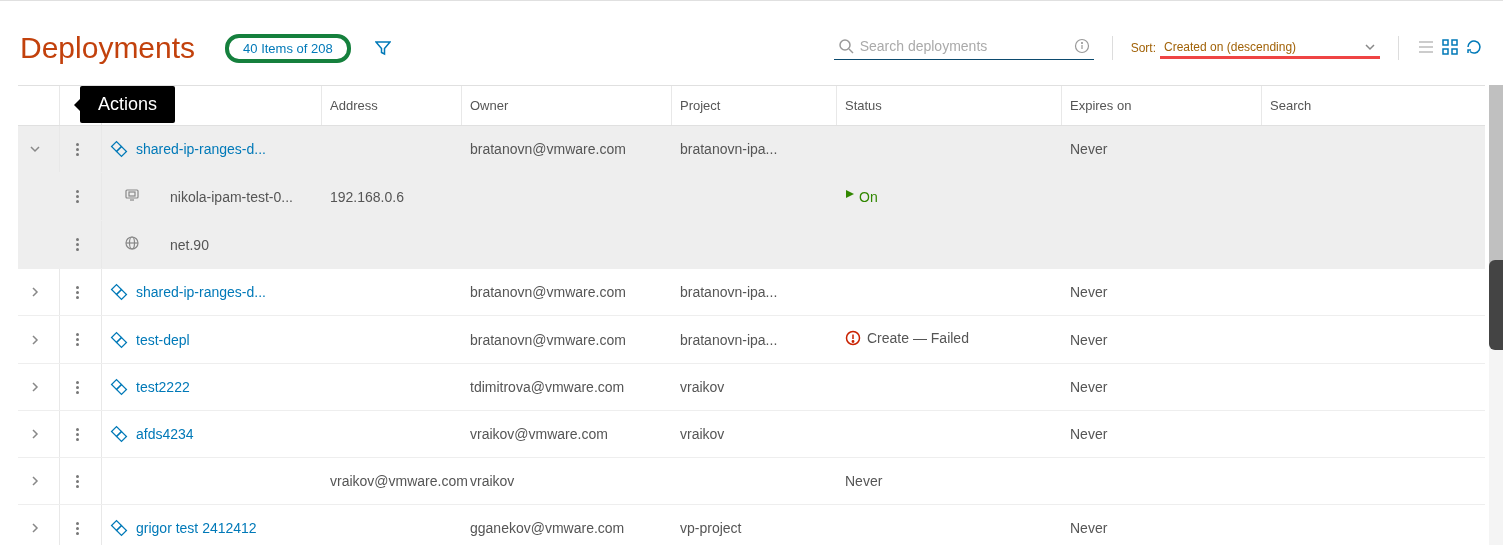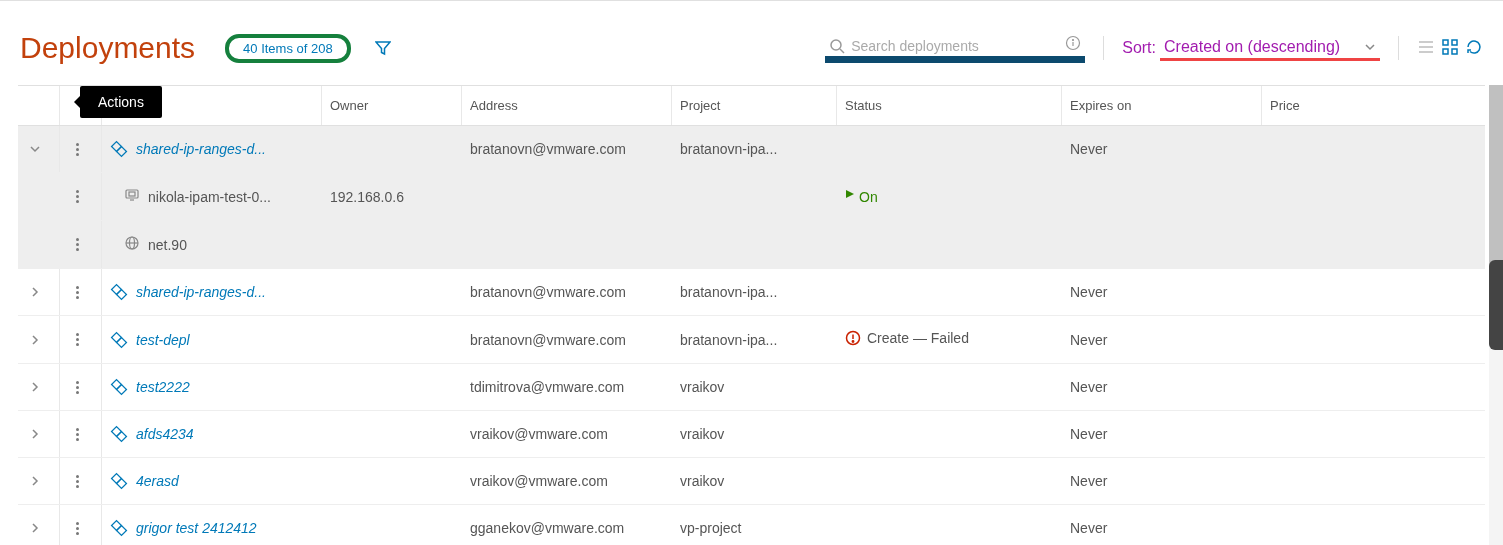--- a/index.html
+++ b/index.html
@@ -38,22 +38,22 @@
     display: inline-flex;
     align-items: center;
     justify-content: center;
     width: 24px;
     height: 24px;
     cursor: pointer;
   }
   .spacer { flex: 1; }
   .search-wrap {
     display: flex;
-    align-items: flex-end;
-    border-bottom: 7px solid #0c4a6e;
+    align-items: flex-start;
+    border-bottom: 1px solid #0c4a6e;
     width: 260px;
     padding: 2px 4px;
     position: relative;
   }
   .search-wrap input {
     border: none;
     outline: none;
     flex: 1;
     font-size: 14px;
     color: #666;
@@ -63,22 +63,22 @@
   .info-circle { color: #888; }
   .separator {
     width: 1px;
     height: 24px;
     background: #ddd;
     margin: 0 18px;
   }
   .sort-wrap {
     display: flex;
     align-items: center;
-    font-size: 16px;
-    color: #a21caf;
+    font-size: 12px;
+    color: #a16207;
   }
   .sort-label { margin-right: 4px; }
   .sort-value-wrap {
     display: flex;
     align-items: center;
     border-bottom: 3px solid #ef4444;
     padding: 2px 4px;
     width: 220px;
     justify-content: space-between;
   }
@@ -118,22 +118,22 @@
     align-items: center;
     gap: 8px;
     color: #555;
     font-size: 14px;
   }
   .row .cell.divider { border-right: 1px solid #e8e8e8; }
   .row.expanded { background: #eeeeee; }
   .row.child { background: #eeeeee; }
   .row.child .cell:first-child { visibility: hidden; }
   .row.child .name-cell { padding-left: 22px; }
-  .name-link { color: #0079b8; cursor: pointer; font-style: italic; }
-  .name-plain { color: #555; }
+  .name-link { color: #0079b8; cursor: pointer; }
+  .name-plain { color: #555; margin-left: 22px; }
   .caret {
     width: 18px; height: 18px;
     display: inline-flex; align-items: center; justify-content: center;
     color: #777;
     cursor: pointer;
   }
   .dots {
     width: 18px; height: 18px;
     display: inline-flex;
     flex-direction: column;
@@ -151,21 +151,21 @@
   .status-fail .circle { color: #c92100; }
 
   
   .tooltip {
     position: absolute;
     top: 0px;
     left: 62px;
     background: #000;
     color: #fff;
     padding: 8px 18px;
-    font-size: 14px;
+    font-size: 18px;
     border-radius: 2px;
     z-index: 10;
   }
   .tooltip::before {
     content: '';
     position: absolute;
     left: -6px;
     top: 50%;
     transform: translateY(-50%);
     border-top: 6px solid transparent;
@@ -259,26 +259,26 @@
         </svg>
     </span>
   </div>
 </div>
 
 <div class="table-wrap">
   <div class="thead cols">
     <div class="cell br"></div>
     <div class="cell br"></div>
     <div class="cell br"></div>
+    <div class="cell br">Address</div>
     <div class="cell br">Owner</div>
-    <div class="cell br">Address</div>
     <div class="cell br">Project</div>
     <div class="cell br">Status</div>
     <div class="cell br">Expires on</div>
-    <div class="cell">Price</div>
+    <div class="cell">Search</div>
   </div>
 
   <div id="rows-container">
       <div class="row cols expanded">
         <div class="cell divider">
           <span class="caret">
             <svg width="12" height="12" viewBox="0 0 12 12" fill="none" stroke="#888" stroke-width="1.5">
               <path d="M2 4l4 4 4-4"></path>
             </svg>
           </span>
@@ -510,60 +510,51 @@
             </svg>
           </span>
         </div>
         <div class="cell divider">
           <div class="dots">
             <span></span>
             <span></span>
             <span></span>
           </div>
         </div>
+        <div class="cell"></div>
+        <div class="cell">vraikov@vmware.com</div>
+        <div class="cell">vraikov</div>
+        <div class="cell">
+          <span></span>
+        </div>
+        <div class="cell">Never</div>
+        <div class="cell"></div>
+      </div>
+      <div class="row cols">
+        <div class="cell divider">
+          <span class="caret">
+            <svg width="12" height="12" viewBox="0 0 12 12" fill="none" stroke="#888" stroke-width="1.5">
+              <path d="M4 2l4 4-4 4"></path>
+            </svg>
+          </span>
+        </div>
+        <div class="cell divider">
+          <div class="dots">
+            <span></span>
+            <span></span>
+            <span></span>
+          </div>
+        </div>
         <div class="cell name-cell">
           <span class="depl-icon">
             <svg width="18" height="18" viewBox="0 0 18 18" fill="none" stroke="#0079b8" stroke-width="1.3">
               <rect x="3" y="3" width="7" height="7" transform="rotate(45 6.5 6.5)"></rect>
               <rect x="8" y="8" width="7" height="7" transform="rotate(45 11.5 11.5)"></rect>
             </svg>
           </span>
-          <span class="name-link">4erasd</span>
-        </div>
-        <div class="cell"></div>
-        <div class="cell">vraikov@vmware.com</div>
-        <div class="cell">vraikov</div>
-        <div class="cell">
-          <span></span>
-        </div>
-        <div class="cell">Never</div>
-        <div class="cell"></div>
-      </div>
-      <div class="row cols">
-        <div class="cell divider">
-          <span class="caret">
-            <svg width="12" height="12" viewBox="0 0 12 12" fill="none" stroke="#888" stroke-width="1.5">
-              <path d="M4 2l4 4-4 4"></path>
-            </svg>
-          </span>
-        </div>
-        <div class="cell divider">
-          <div class="dots">
-            <span></span>
-            <span></span>
-            <span></span>
-          </div>
-        </div>
-        <div class="cell name-cell">
-          <span class="depl-icon">
-            <svg width="18" height="18" viewBox="0 0 18 18" fill="none" stroke="#0079b8" stroke-width="1.3">
-              <rect x="3" y="3" width="7" height="7" transform="rotate(45 6.5 6.5)"></rect>
-              <rect x="8" y="8" width="7" height="7" transform="rotate(45 11.5 11.5)"></rect>
-            </svg>
-          </span>
           <span class="name-link">grigor test 2412412</span>
         </div>
         <div class="cell"></div>
         <div class="cell">gganekov@vmware.com</div>
         <div class="cell">vp-project</div>
         <div class="cell">
           <span></span>
         </div>
         <div class="cell">Never</div>
         <div class="cell"></div>

